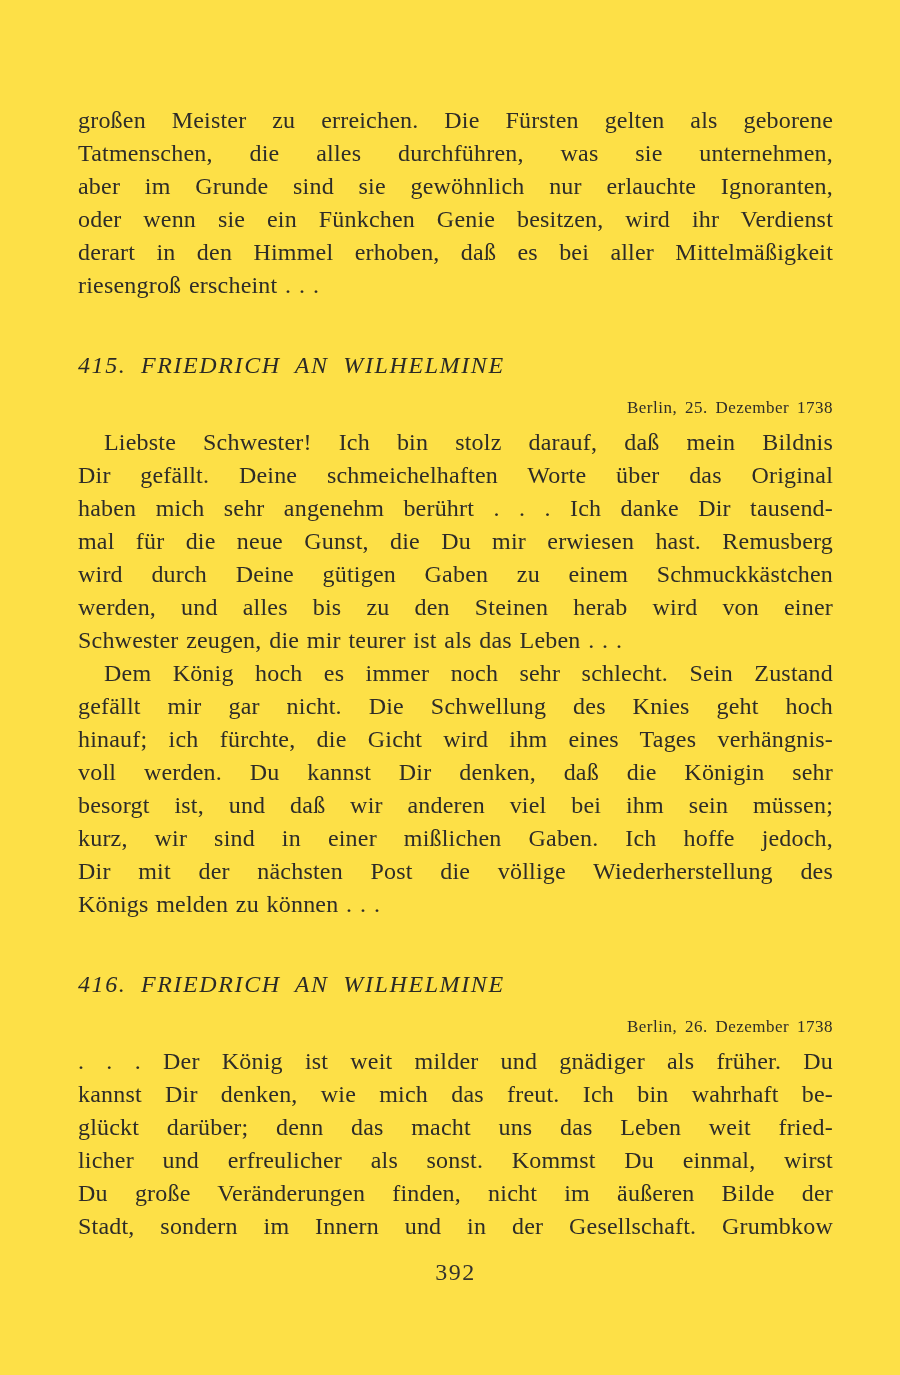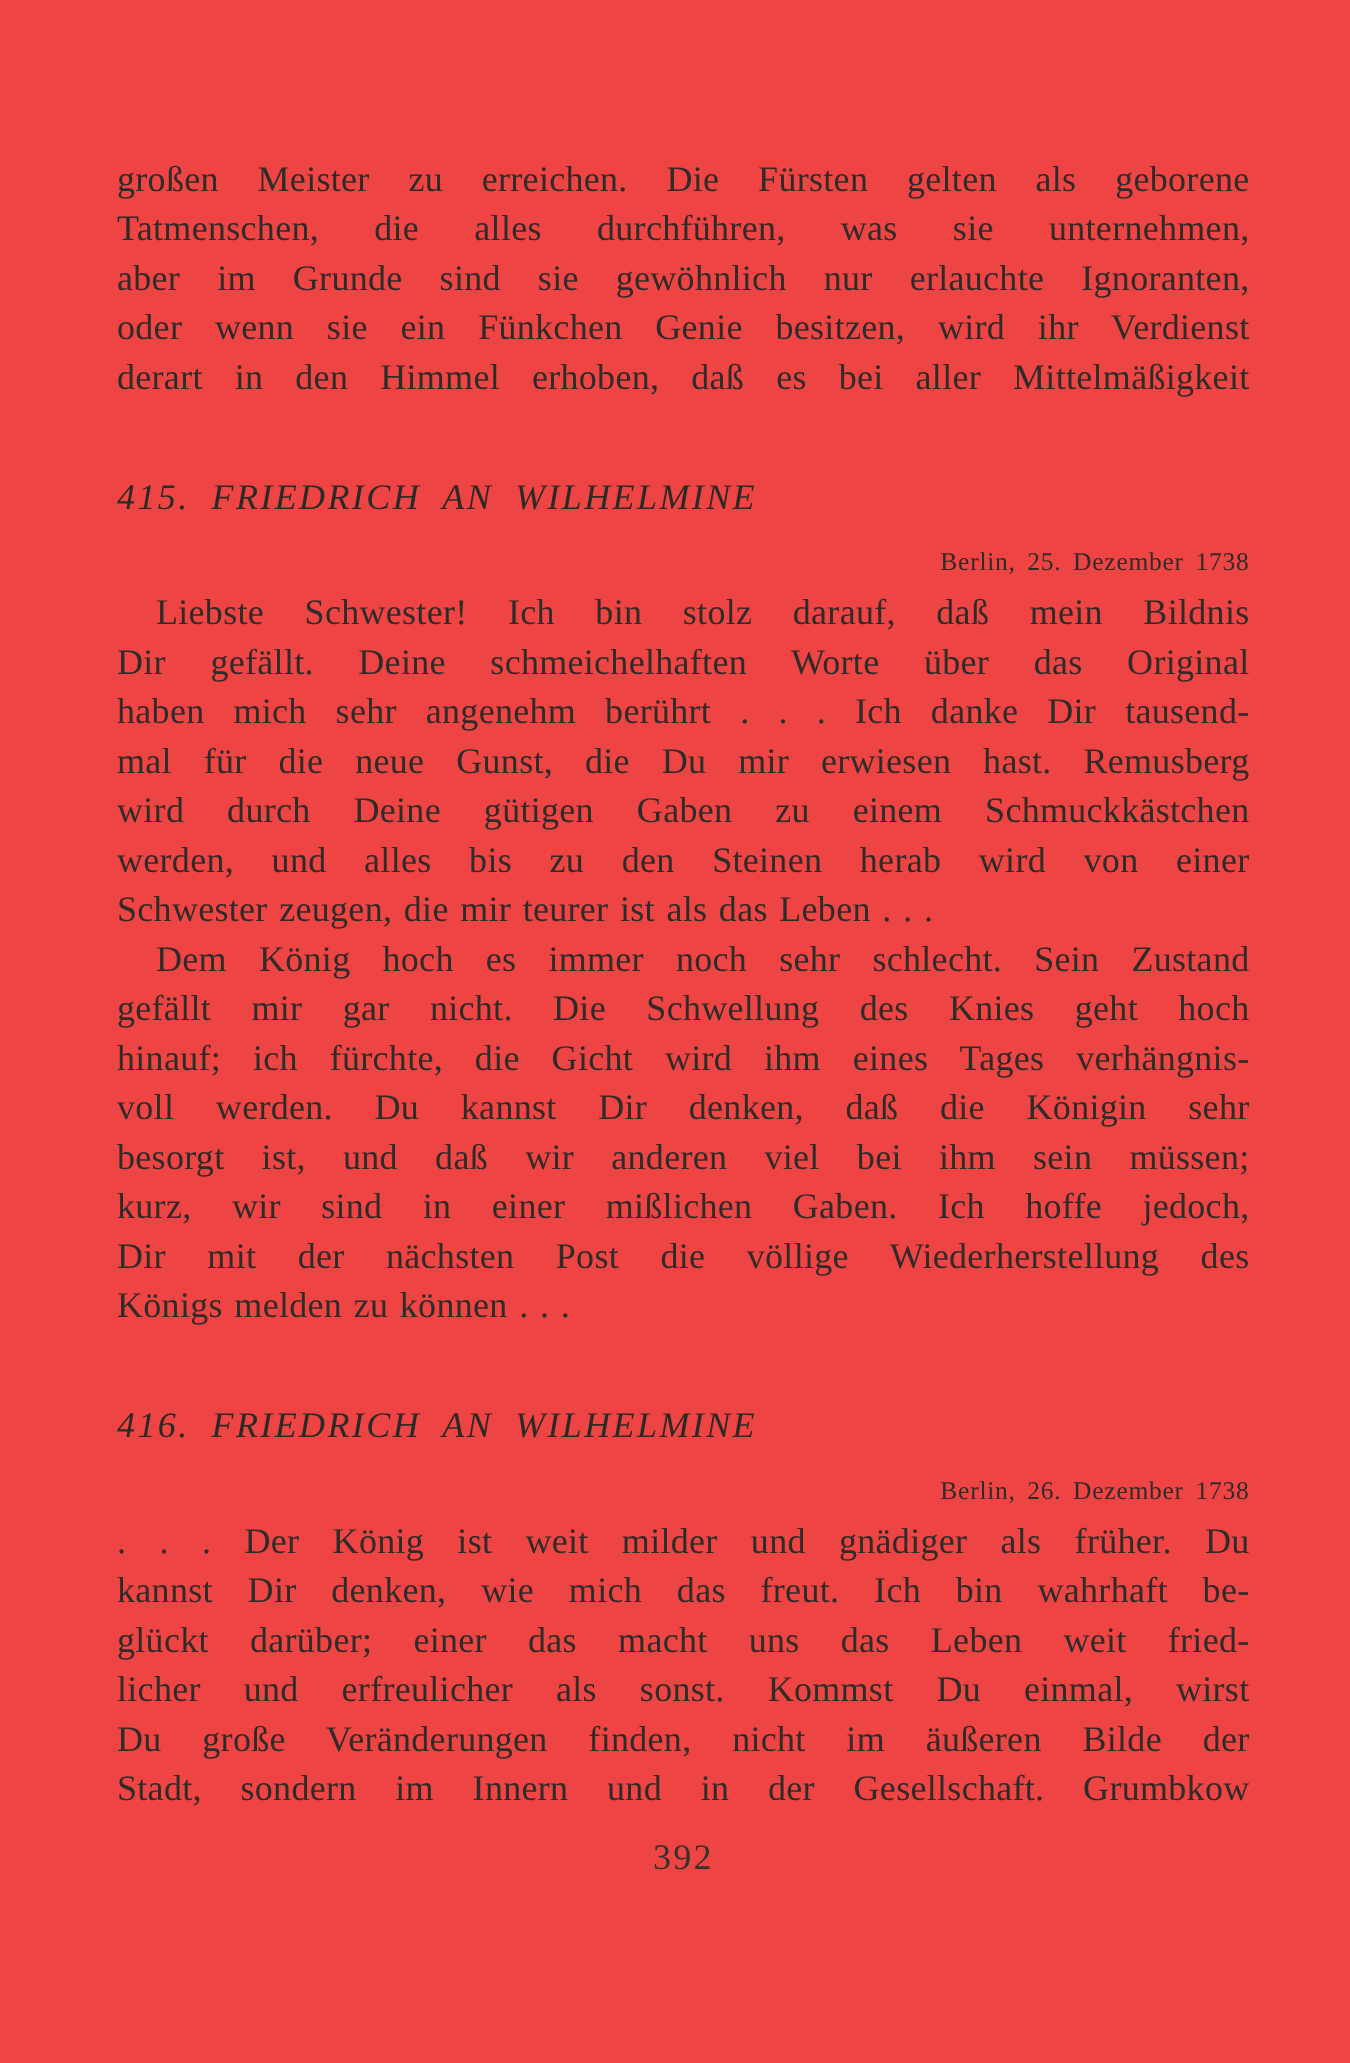--- a/index.html
+++ b/index.html
@@ -6,21 +6,21 @@
     margin: 0;
     padding: 0;
     background: #b8b6b2;
   }
   .page {
     position: relative;
     width: 900px;
     height: 1375px;
     margin: 0 auto;
     background: radial-gradient(ellipse at 45% 40%, #edecе8 0%, #eae9e5 55%, #e4e3df 100%);
-    background-color: #ef4444;
+    background-color: #fde047;
     overflow: hidden;
     font-family: "Liberation Serif", "DejaVu Serif", serif;
     color: #2e2c28;
   }
   .textblock {
     position: absolute;
     left: 78px;
     top: 104px;
     width: 755px;
   }
@@ -73,20 +73,21 @@
 
 <div class="page">
   <div class="textblock">
 
     <div class="para continuation">
         <div class="tline">großen Meister zu erreichen. Die Fürsten gelten als geborene</div>
         <div class="tline">Tatmenschen, die alles durchführen, was sie unternehmen,</div>
         <div class="tline">aber im Grunde sind sie gewöhnlich nur erlauchte Ignoranten,</div>
         <div class="tline">oder wenn sie ein Fünkchen Genie besitzen, wird ihr Verdienst</div>
         <div class="tline">derart in den Himmel erhoben, daß es bei aller Mittelmäßigkeit</div>
+        <div class="tline tline-end">riesengroß erscheint . . .</div>
       </div>
 
     <section class="letter">
       <h2 class="letter-heading">415. FRIEDRICH AN WILHELMINE</h2>
       <div class="dateline">Berlin, 25. Dezember 1738</div>
       <div class="para">
           <div class="tline indent">Liebste Schwester! Ich bin stolz darauf, daß mein Bildnis</div>
           <div class="tline">Dir gefällt. Deine schmeichelhaften Worte über das Original</div>
           <div class="tline">haben mich sehr angenehm berührt . . . Ich danke Dir tausend-</div>
           <div class="tline">mal für die neue Gunst, die Du mir erwiesen hast. Remusberg</div>
@@ -105,21 +106,21 @@
           <div class="tline tline-end">Königs melden zu können . . .</div>
         </div>
     </section>
 
     <section class="letter letter-second">
       <h2 class="letter-heading">416. FRIEDRICH AN WILHELMINE</h2>
       <div class="dateline">Berlin, 26. Dezember 1738</div>
       <div class="para">
           <div class="tline">. . . Der König ist weit milder und gnädiger als früher. Du</div>
           <div class="tline">kannst Dir denken, wie mich das freut. Ich bin wahrhaft be-</div>
-          <div class="tline">glückt darüber; einer das macht uns das Leben weit fried-</div>
+          <div class="tline">glückt darüber; denn das macht uns das Leben weit fried-</div>
           <div class="tline">licher und erfreulicher als sonst. Kommst Du einmal, wirst</div>
           <div class="tline">Du große Veränderungen finden, nicht im äußeren Bilde der</div>
           <div class="tline">Stadt, sondern im Innern und in der Gesellschaft. Grumbkow</div>
         </div>
     </section>
 
     <div class="page-number">392</div>
   </div>
 </div>
 

